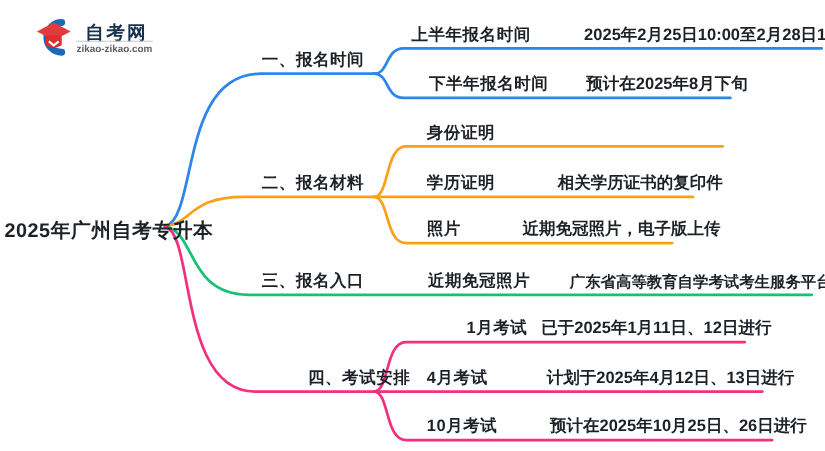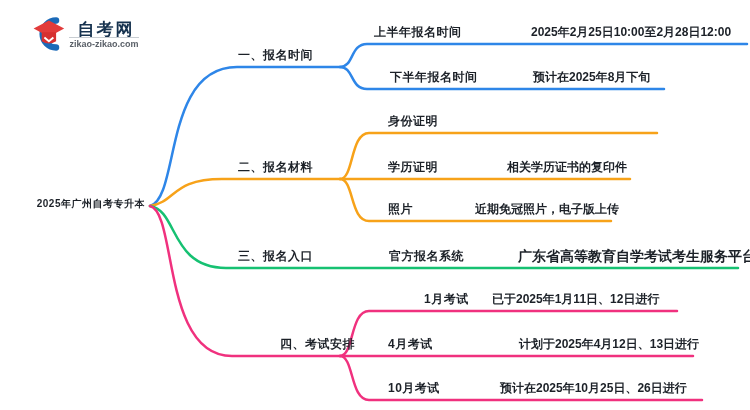--- a/index.html
+++ b/index.html
@@ -4,27 +4,27 @@
 <style>
   html,body { margin:0; padding:0; background:#ffffff; }
   #canvas {
     position:relative; width:750px; height:410px;
     background:#ffffff; overflow:hidden;
     font-family:"Liberation Sans", sans-serif;
   }
   #wires { position:absolute; left:0; top:0; }
   .node {
     position:absolute; white-space:nowrap;
-    font-size:12px; font-weight:700; color:#1c2128;
+    font-size:15px; font-weight:700; color:#1c2128;
     line-height:18px; letter-spacing:0.5px;
   }
   .root-label {
     position:absolute; left:4px; top:197px; width:141px;
     text-align:right; white-space:nowrap;
-    font-size:10px; font-weight:700; color:#1c2128; letter-spacing:0.5px;
+    font-size:18px; font-weight:700; color:#1c2128; letter-spacing:0.5px;
   }
   .logo { position:absolute; left:28px; top:12px; width:120px; height:44px; }
   .logo-icon { position:absolute; left:2px; top:3px; }
   .logo-title {
     position:absolute; left:47px; top:6px; width:62px; text-align:center;
     font-size:17px; font-weight:700; color:#16324f; letter-spacing:2px;
     white-space:nowrap;
   }
   .logo-divider {
     position:absolute; left:41px; top:25px; width:70px; height:1px;
@@ -82,24 +82,24 @@
   <div class="node" style="left:533px; top:68px; letter-spacing:0;">预计在2025年8月下旬</div>
 
   <div class="node" style="left:238px; top:158px;">二、报名材料</div>
   <div class="node" style="left:388px; top:112px;">身份证明</div>
   <div class="node" style="left:388px; top:158px;text-align:right;">学历证明</div>
   <div class="node" style="left:507px; top:158px; letter-spacing:0;">相关学历证书的复印件</div>
   <div class="node" style="left:388px; top:200px;">照片</div>
   <div class="node" style="left:475px; top:200px; letter-spacing:0;">近期免冠照片，电子版上传</div>
 
   <div class="node" style="left:238px; top:247px;">三、报名入口</div>
-  <div class="node" style="left:389px; top:247px;">官方报名系统</div>
+  <div class="node" style="left:389px; top:247px;">近期免冠照片</div>
   <div class="node" style="left:518px; top:247px; letter-spacing:0; font-size:14px;">广东省高等教育自学考试考生服务平台</div>
 
   <div class="node" style="left:240px; top:335px;margin-left:40px;">四、考试安排</div>
   <div class="node" style="left:388px; top:290px;margin-left:36px;">1月考试</div>
   <div class="node" style="left:492px; top:290px; letter-spacing:0;">已于2025年1月11日、12日进行</div>
   <div class="node" style="left:388px; top:335px;">4月考试</div>
-  <div class="node" style="left:519px; top:335px; letter-spacing:0;">计划于2025年4月12日、13日进行</div>
+  <div class="node" style="left:497px; top:335px; letter-spacing:0;">计划于2025年4月12日、13日进行</div>
   <div class="node" style="left:388px; top:379px;">10月考试</div>
   <div class="node" style="left:500px; top:379px; letter-spacing:0;">预计在2025年10月25日、26日进行</div>
 
 </div>
 
 </body></html>

